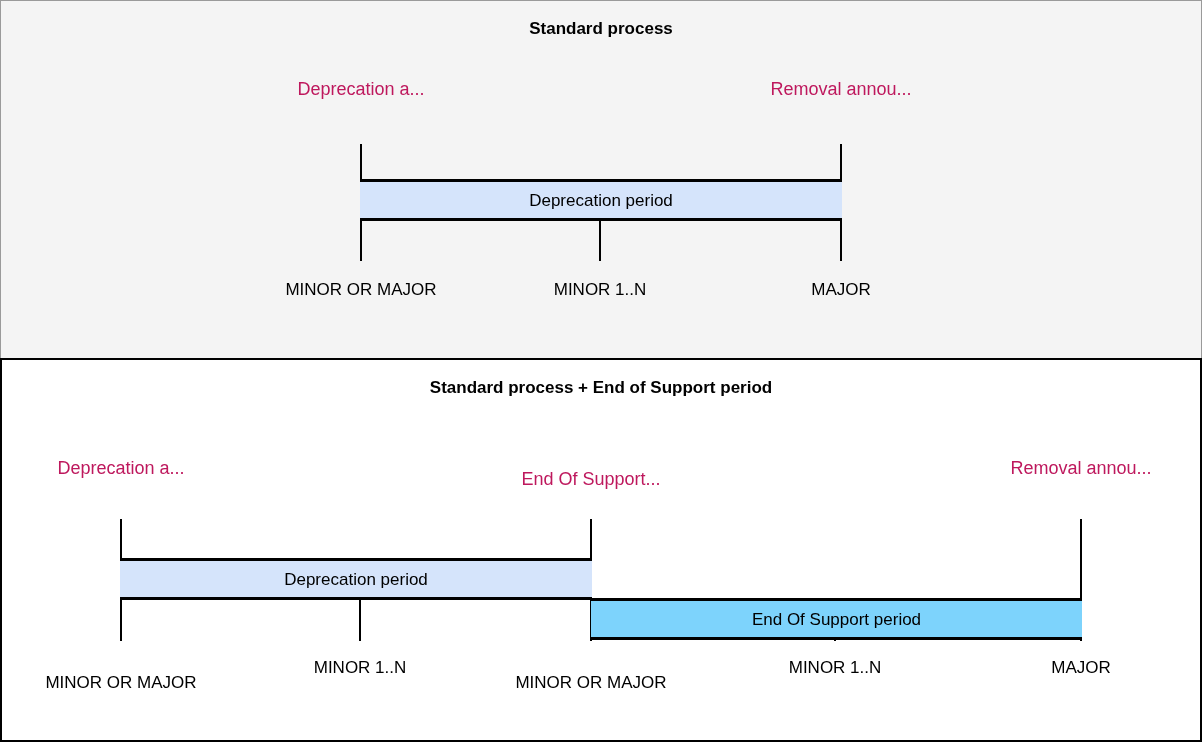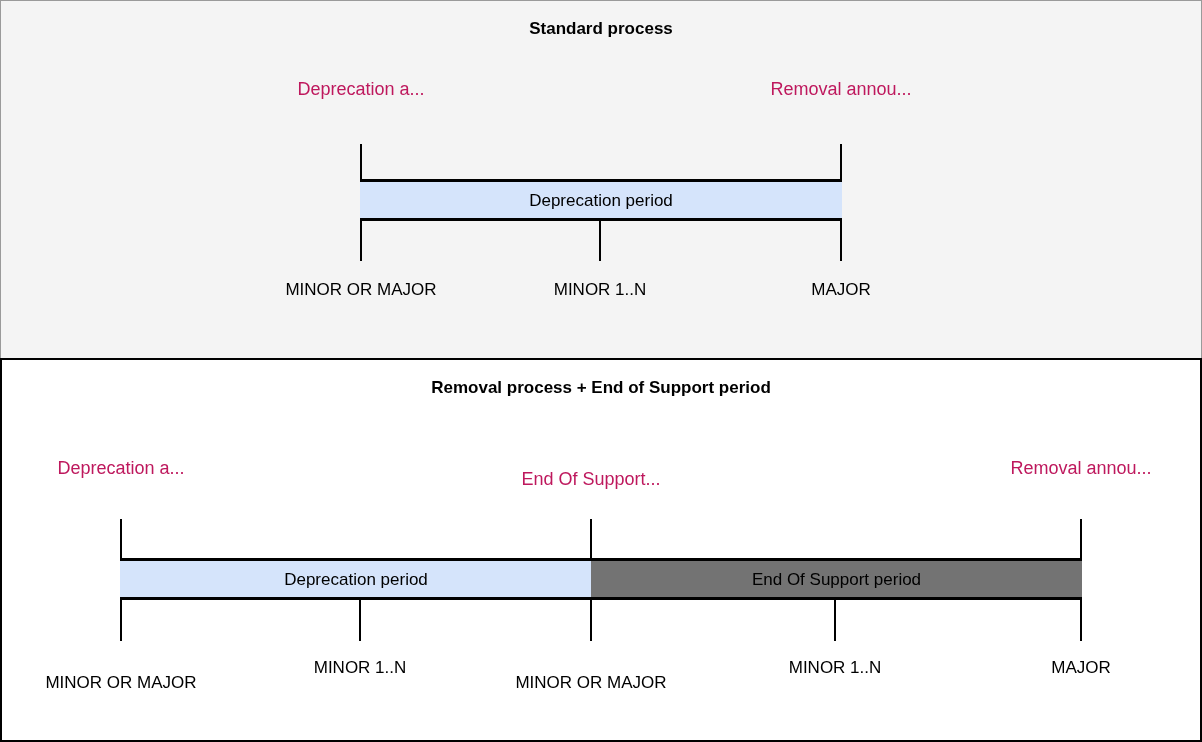--- a/index.html
+++ b/index.html
@@ -70,21 +70,21 @@
     align-items: center;
     justify-content: center;
   }
   .bar-label {
     font-size: 17px;
     color: #000000;
     white-space: nowrap;
     line-height: 1;
   }
   .bar-blue { background: #d5e4fb; }
-  .bar-orange { background: #737373; }
+  .bar-orange { background: #7dd3fc; margin-top: 40px; }
 
   .event-label {
     position: absolute;
     font-size: 18px;
     color: #be185d;
     white-space: nowrap;
     transform: translateX(-50%);
     line-height: 1;
   }
   .axis-label {
@@ -168,21 +168,21 @@
   </div>
 
   <div class="axis-label" id="sp-lbl-start">MINOR OR MAJOR</div>
 
   <div class="axis-label" id="sp-lbl-mid">MINOR 1..N</div>
 
   <div class="axis-label" id="sp-lbl-end">MAJOR</div>
 
   <div class="panel" id="panel-eos"></div>
 
-  <div class="panel-title" id="title-eos">Removal process + End of Support period</div>
+  <div class="panel-title" id="title-eos">Standard process + End of Support period</div>
 
   <div class="event-label" id="eos-evt-start">Deprecation a...</div>
 
   <div class="event-label" id="eos-evt-mid">End Of Support...</div>
 
   <div class="event-label" id="eos-evt-end">Removal annou...</div>
 
   <div class="tick" id="eos-tick-start"></div>
   <div class="tick" id="eos-tick-mid"></div>
   <div class="tick" id="eos-tick-end"></div>

